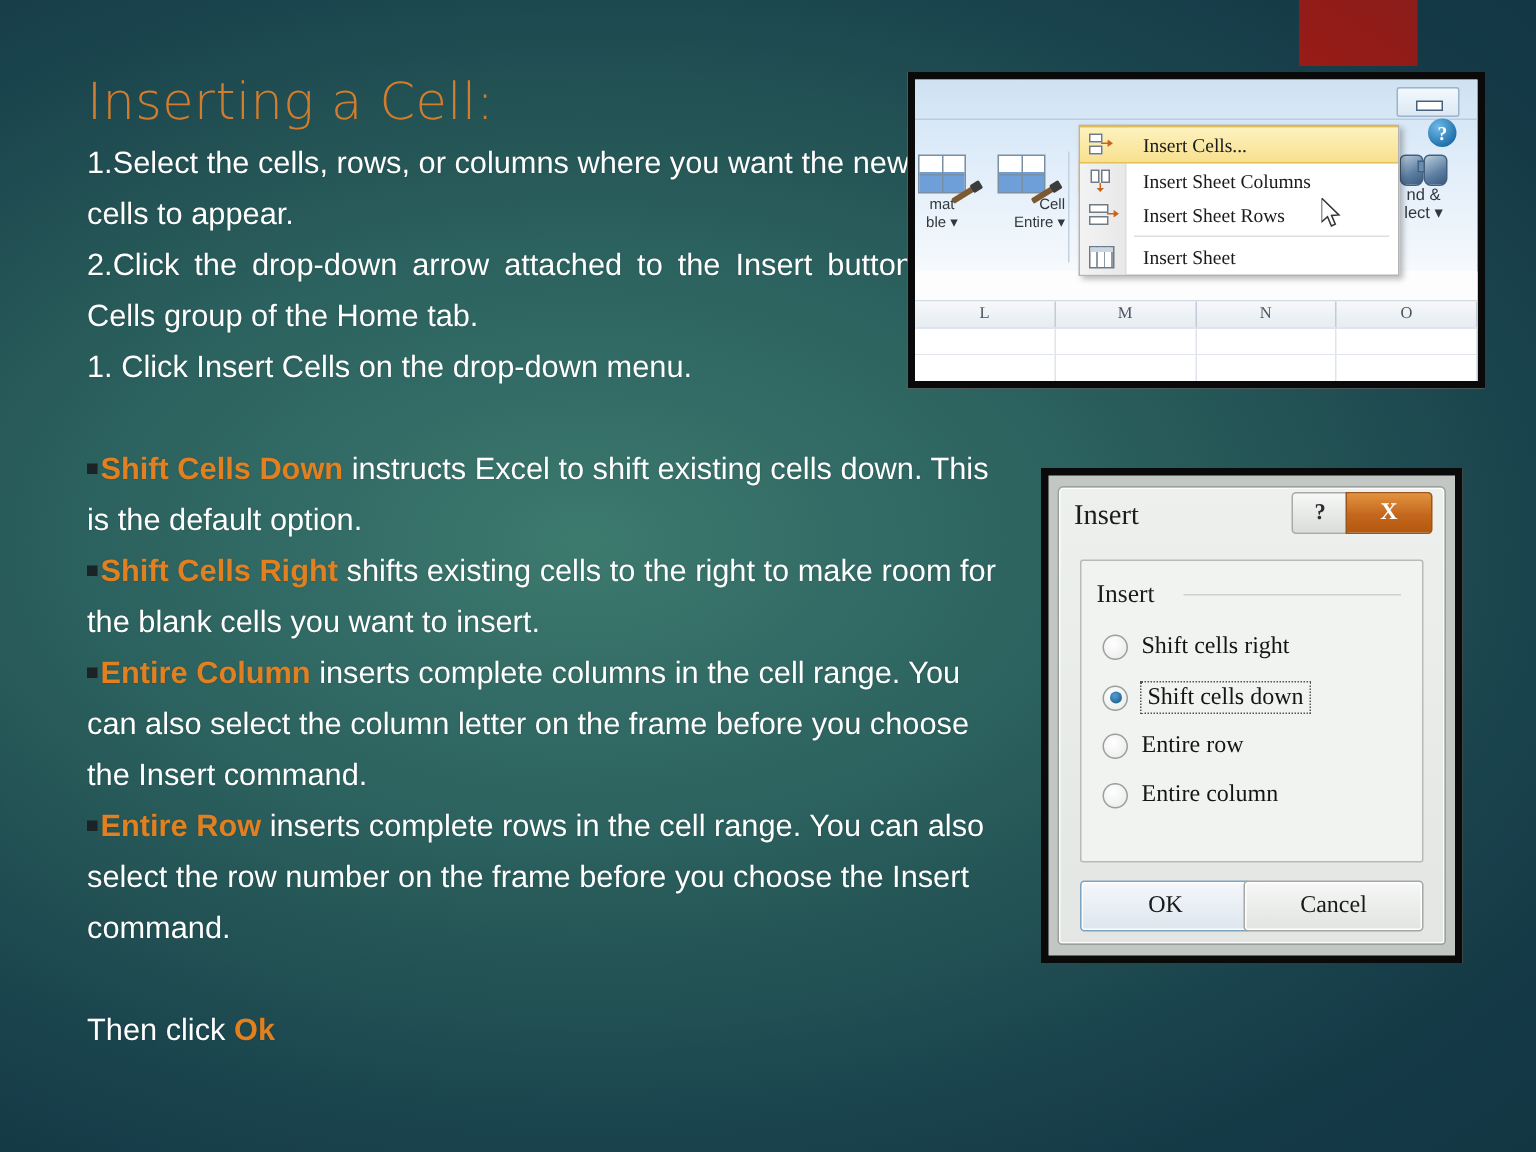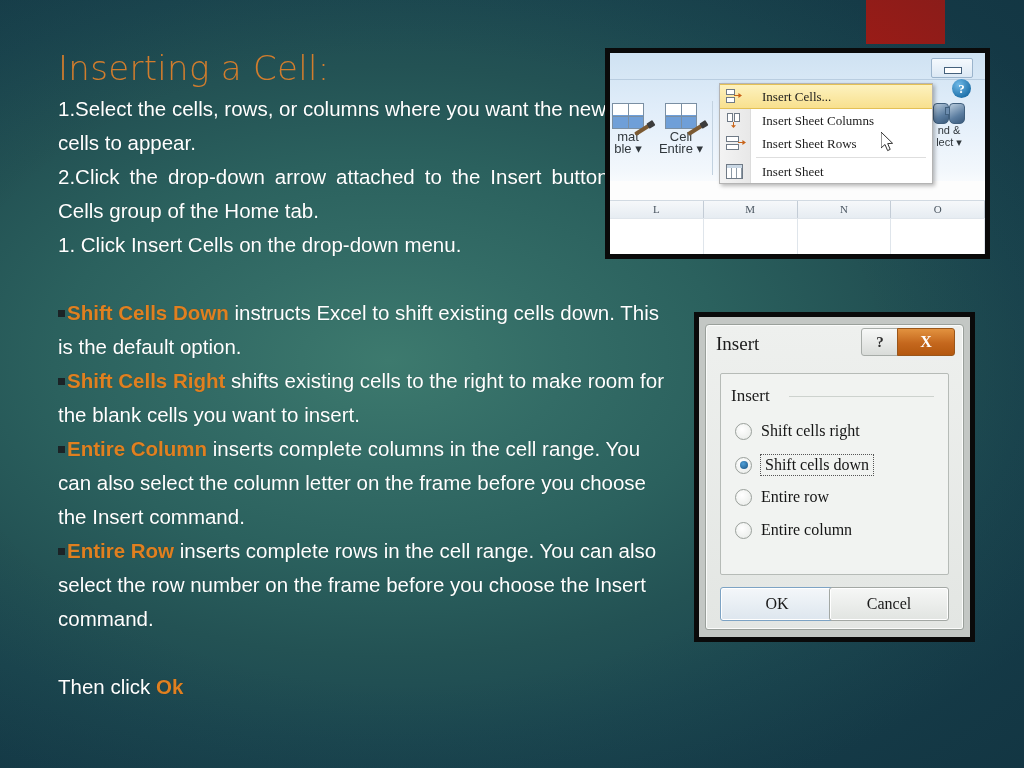--- a/index.html
+++ b/index.html
@@ -157,21 +157,21 @@
 
   
   #ribbon-body {
     position: absolute;
     left: 0; right: 0; top: 44px; height: 84px;
   }
 
   .rib-cmd {
     position: absolute;
     text-align: center;
-    font-size: 13px;
+    font-size: 10px;
     color: #31383d;
     line-height: 11.5px;
   }
   .rib-icon-table {
     width: 30px; height: 24px;
     margin: 0 auto 2px auto;
     position: relative;
     border: 1px solid #7a8fa3;
     background: linear-gradient(180deg,#ffffff 0 45%, #6f9fd8 45% 100%);
   }
@@ -631,21 +631,21 @@
       <div id="ribbon-body">
 
         <div class="rib-cmd" style="left:-6px; top:6px; width:48px;">
           <div class="rib-icon-table">
               <span class="brush"></span>
             </div>
           <div>mat</div>
           <div><span>ble</span> ▾</div>
         </div>
 
-        <div class="rib-cmd" style="left:42px; top:6px; width:58px;">
+        <div class="rib-cmd" style="left:42px; top:6px; width:58px;text-align:right;">
           <div class="rib-icon-table">
               <span class="brush"></span>
             </div>
           <div>Cell</div>
           <div><span>Entire</span> ▾</div>
         </div>
 
         <div class="rib-sep" style="left:102px;"></div>
 
         <div id="insert-btn">

